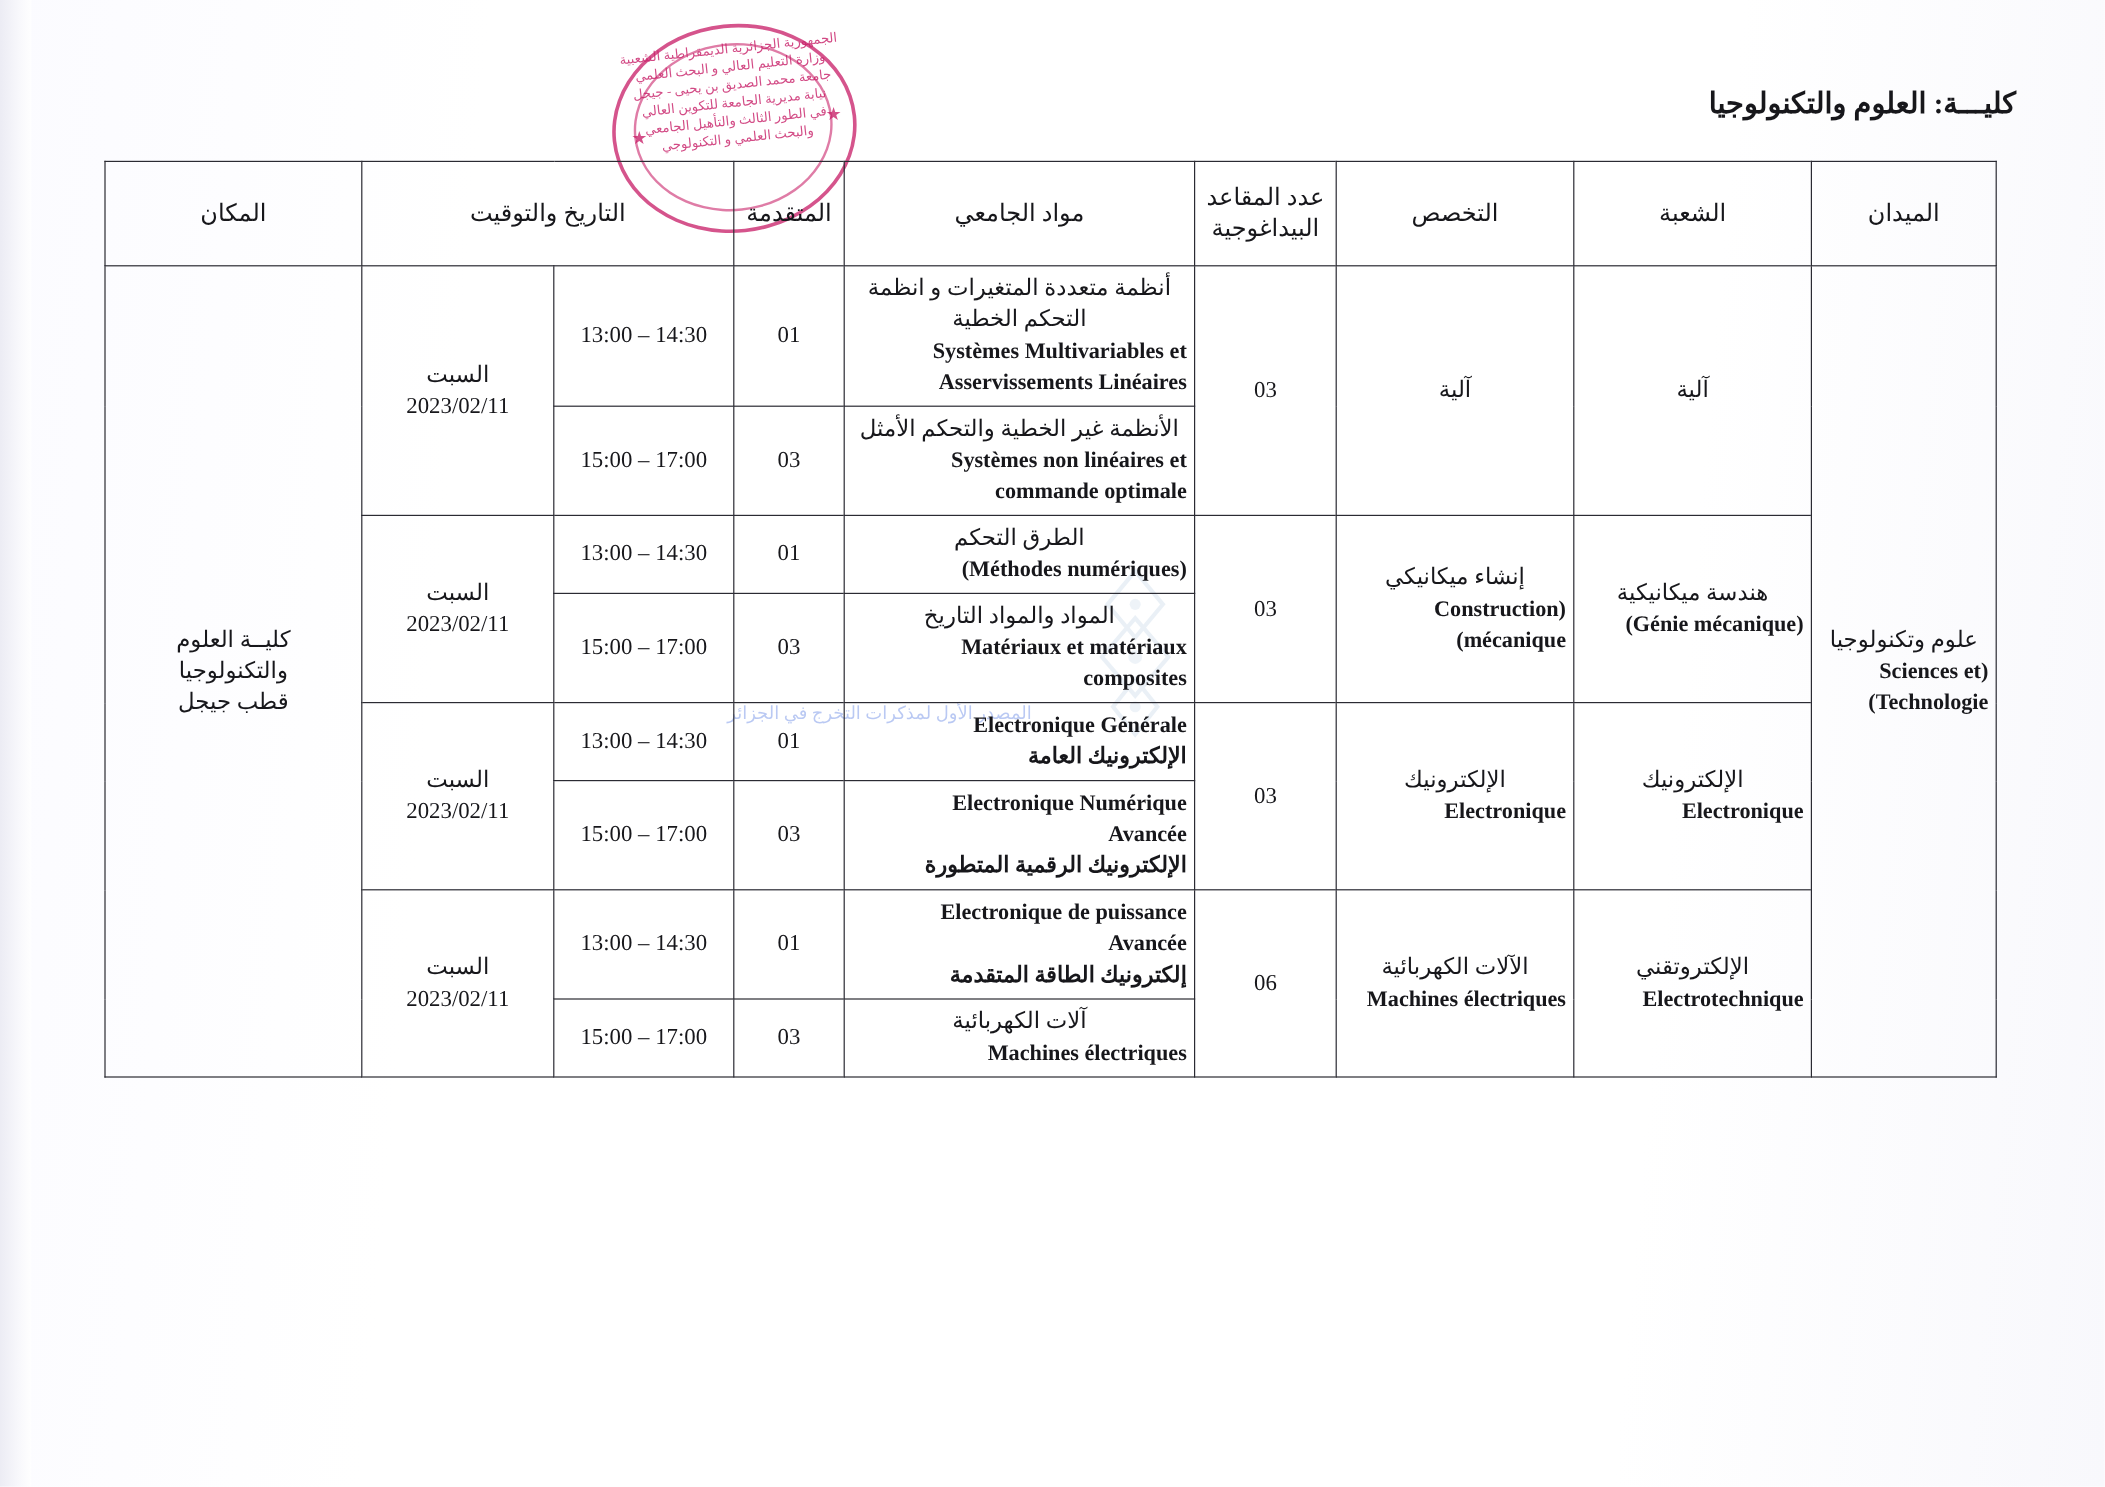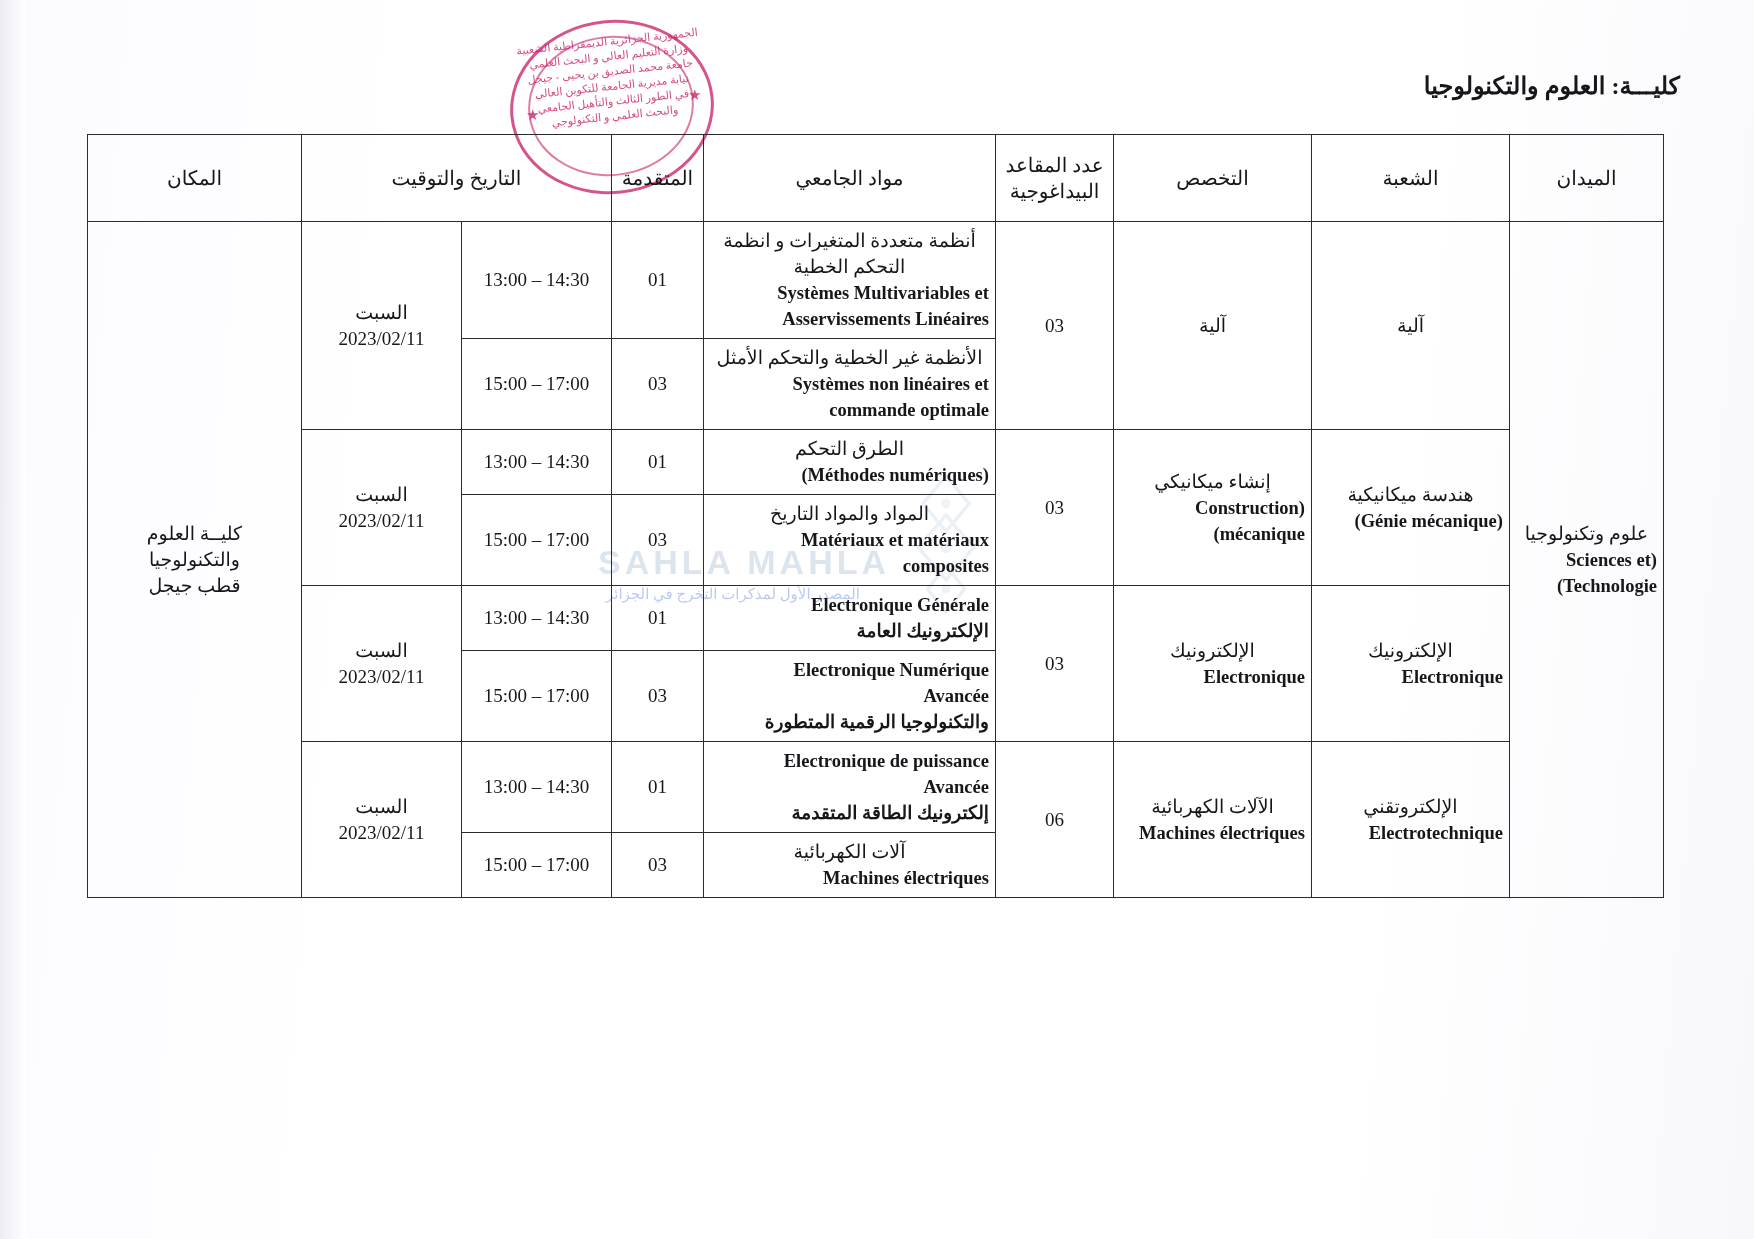--- a/index.html
+++ b/index.html
@@ -197,21 +197,20 @@
       <path d="M50 6 L70 30 L50 54 L30 30 Z"></path>
       <path d="M50 40 L74 68 L50 96 L26 68 Z"></path>
       <path d="M50 84 L66 104 L50 124 L34 104 Z"></path>
     </g>
     <g fill="currentColor" opacity="0.8">
       <circle cx="50" cy="30" r="4"></circle>
       <circle cx="50" cy="68" r="5"></circle>
       <circle cx="50" cy="104" r="4"></circle>
     </g>
   </svg>
-  <div class="wm-text">SAHLA MAHLA</div>
   <div class="wm-sub">المصدر الأول لمذكرات التخرج في الجزائر</div>
 </div>
 
 <table class="sched">
   <colgroup>
     <col class="col-domain">
       <col class="col-branch">
       <col class="col-spec">
       <col class="col-seats">
     <col class="col-subject">
@@ -321,21 +320,21 @@
         <td class="time nowrap" style="width: 150px;">14:30 – 13:00</td>
         <td rowspan="2">
           <div class="ar">السبت</div>
           <div class="ar">2023/02/11</div>
         </td>
       </tr>
       <tr>
         <td class="subject cell-lines">
           <div class="fr">Electronique Numérique</div>
           <div class="fr">Avancée</div>
-          <div class="fr">والتكنولوجيا الرقمية المتطورة</div>
+          <div class="fr">الإلكترونيك الرقمية المتطورة</div>
         </td>
         <td class="coef">03</td>
         <td class="time nowrap" style="width: 150px;">17:00 – 15:00</td>
       </tr>
       <tr>
         <td rowspan="2">
           <div class="ar">الإلكتروتقني</div>
           <div class="fr">Electrotechnique</div>
         </td>
         <td rowspan="2">

